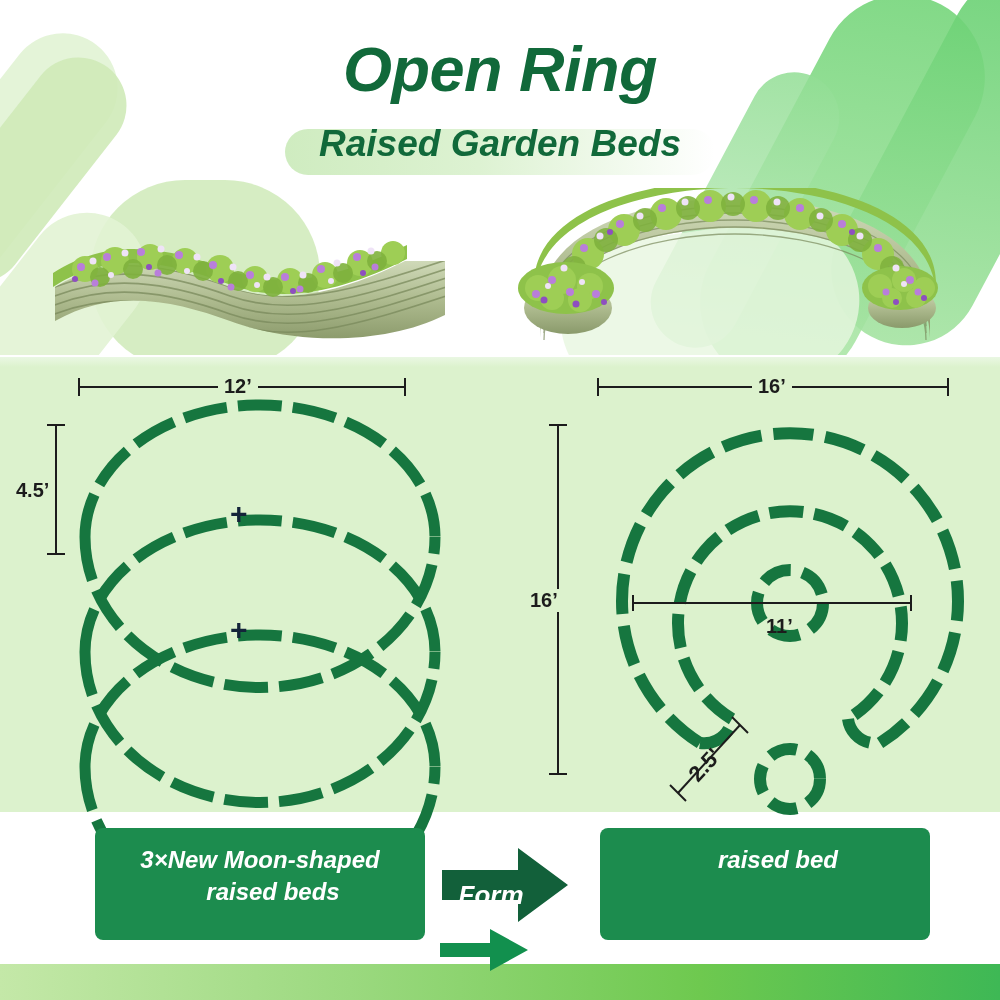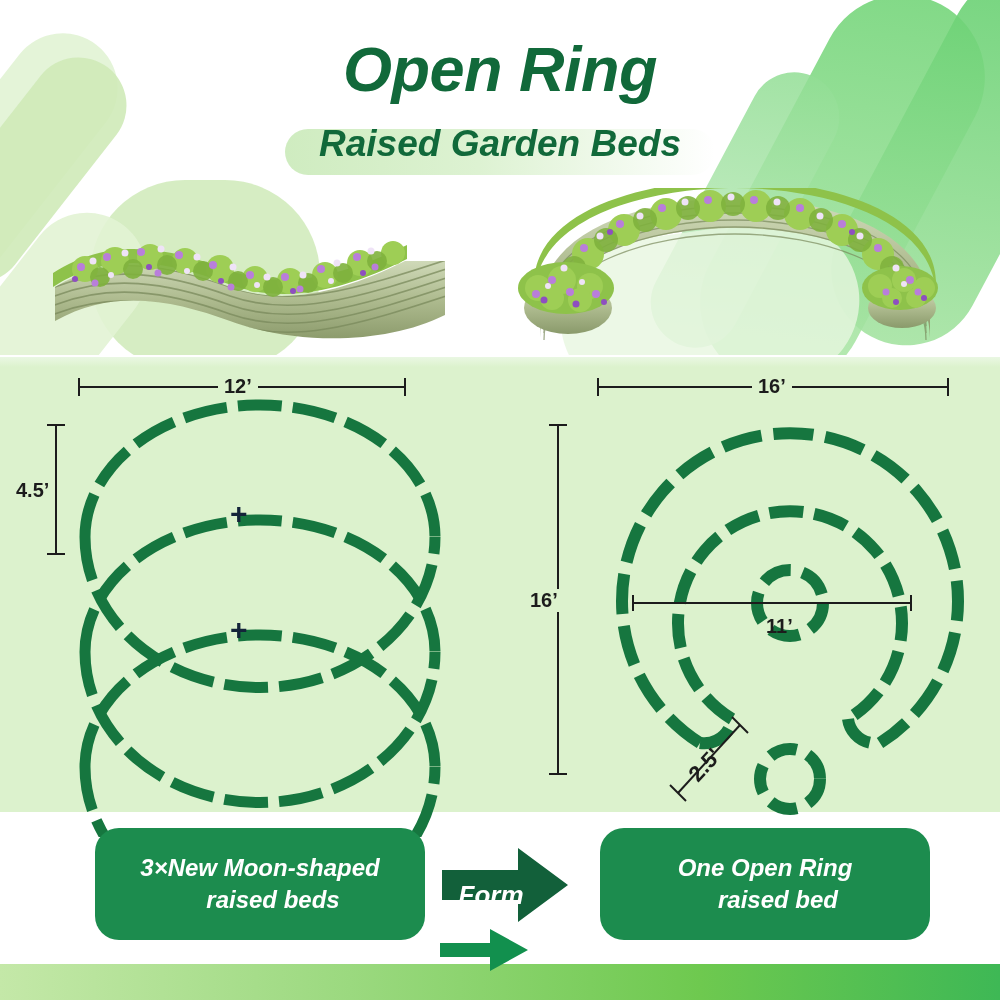--- a/index.html
+++ b/index.html
@@ -60,25 +60,25 @@
     position:absolute; color:#14243a; font-size:30px; font-weight:bold;
     line-height:1; font-family:"Liberation Sans", sans-serif;
   }
 
   
   .mid-arrow{ position:absolute; left:440px; top:570px; z-index:4; }
 
   
   .callouts{ position:absolute; left:0; top:828px; width:1000px; height:120px; }
   .cbox{
-    position:absolute; top:0; height:112px; border-radius:24px;
+    position:absolute; top:0; height:112px; border-radius:8px;
     background:#1c8c4e;
-    display:flex; flex-direction:column; align-items:center; justify-content:center;
+    display:flex; flex-direction:column; align-items:center; justify-content:flex-start;
     color:#ffffff; font-style:italic; font-weight:bold; font-size:24px;
-    line-height:1.32; text-align:center; padding:0 14px;
+    line-height:1.32; text-align:center; padding:16px 14px;
   }
   .cbox .l2{ font-weight:bold;margin-left:26px; }
   #cbox-left{ left:95px; width:330px; }
   #cbox-right{ left:600px; width:330px; }
 
   .form-arrow{ position:absolute; left:440px; top:18px; }
   .form-text{
     position:absolute; left:455px; top:52px; width:72px; text-align:center;
     color:#fff; font-size:26px; font-weight:bold; font-style:italic;
     font-family:"Liberation Sans", sans-serif; z-index:3; pointer-events:none;
@@ -415,20 +415,19 @@
       <span>3×New Moon-shaped</span>
       <span class="l2">raised beds</span>
     </div>
 
     <svg class="form-arrow" width="130" height="78" viewBox="0 0 130 78">
       <path d="M2,24 L78,24 L78,2 L128,39 L78,76 L78,54 L2,54 Z" fill="#12603a"></path>
     </svg>
     <div class="form-text">Form</div>
 
     <div class="cbox" id="cbox-right">
-      <span>One Open Ring</span>
       <span class="l2">raised bed</span>
     </div>
   </div>
 
   <div class="bottom-bar"></div>
 
 </div>
 
 </body></html>

